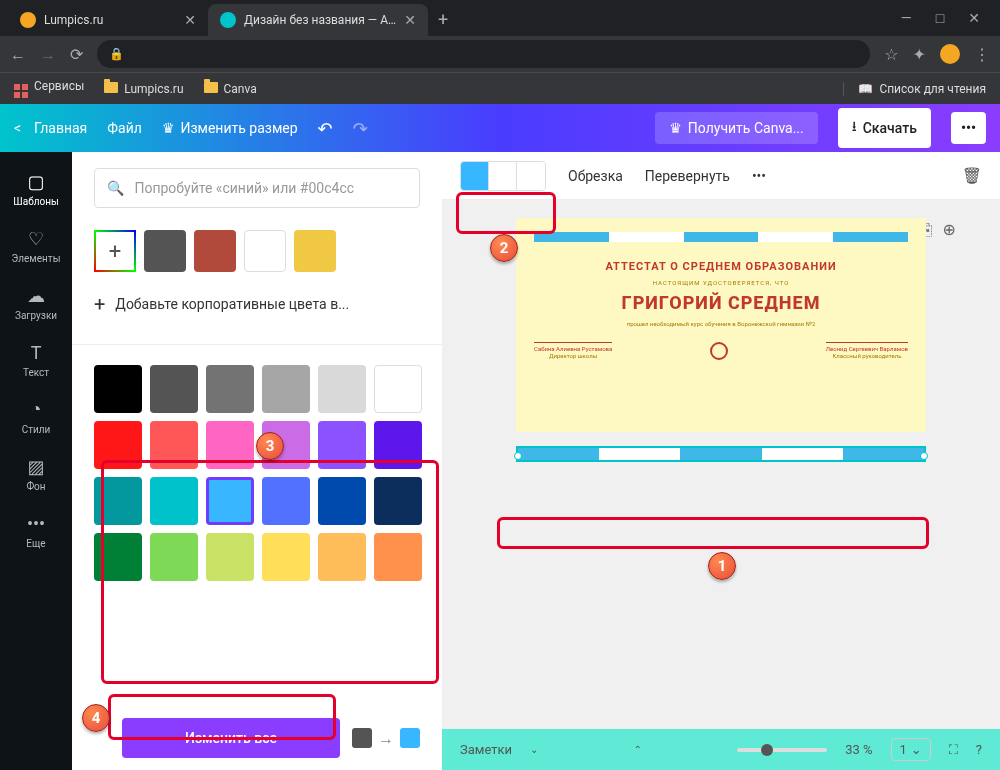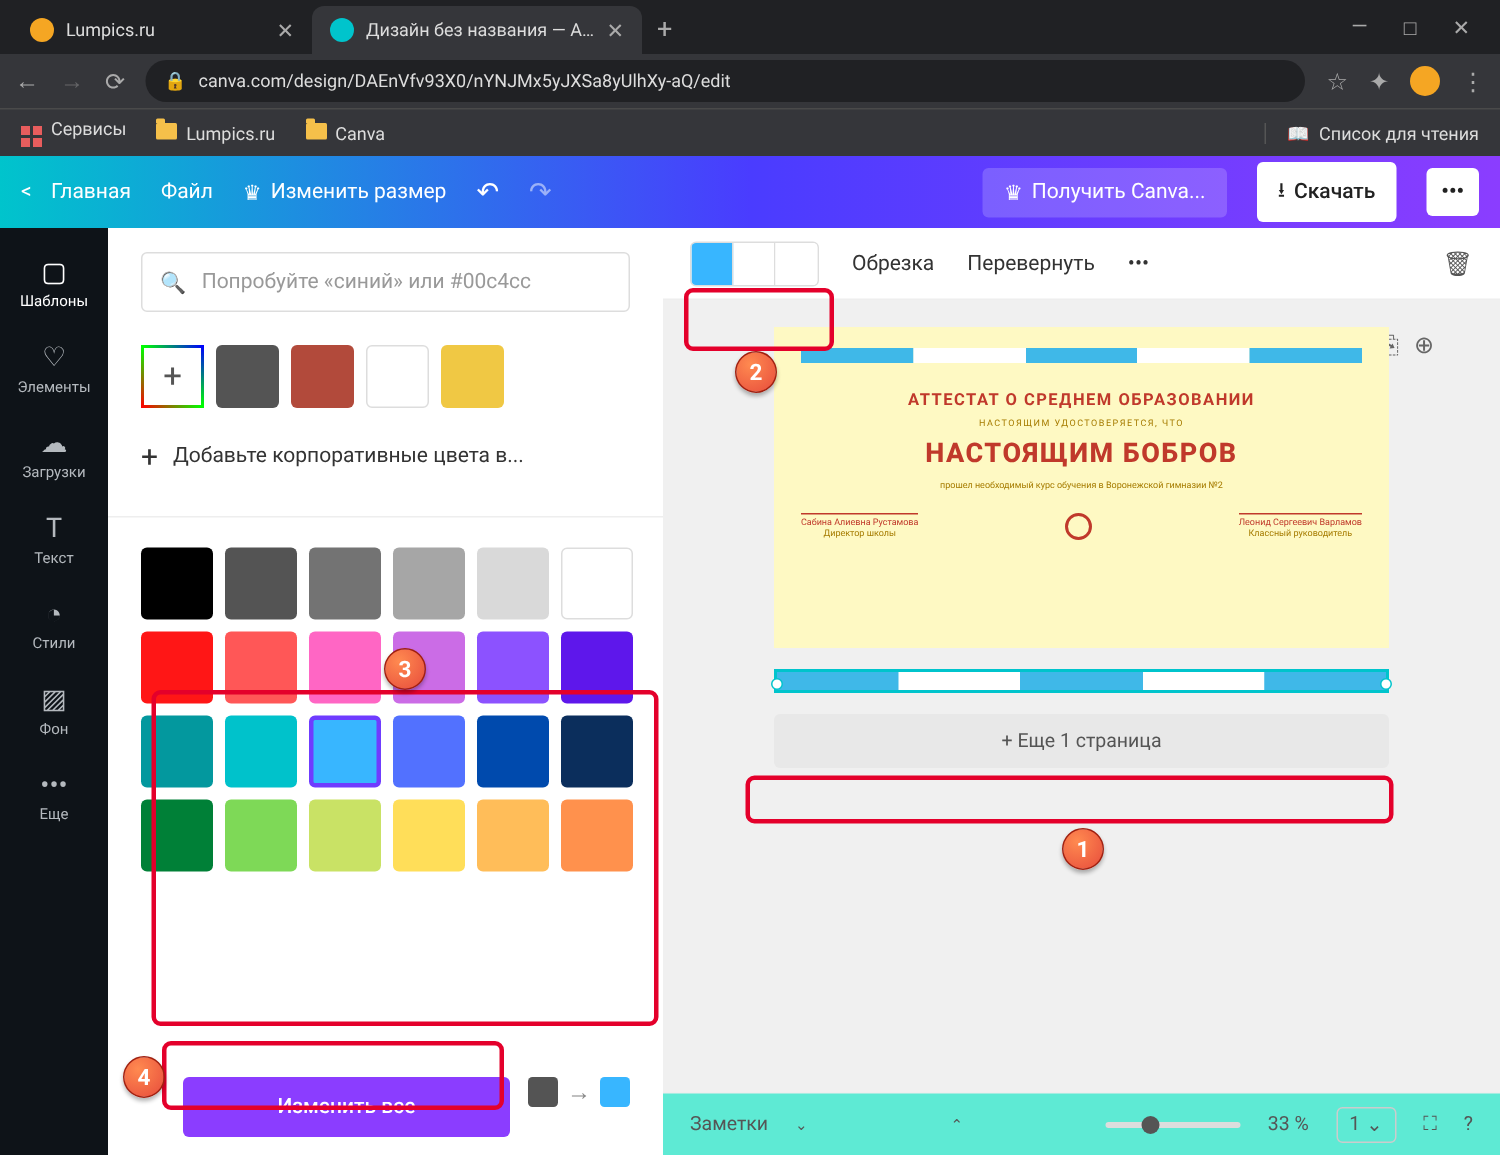--- a/index.html
+++ b/index.html
@@ -48,21 +48,21 @@
 .doc-colors { display: flex; gap: 8px; margin-bottom: 20px; }
 .swatch { width: 42px; height: 42px; border-radius: 4px; }
 .swatch.add { border: 2px solid; border-image: linear-gradient(45deg,#ff0000,#00ff00,#0000ff) 1; display: flex; align-items: center; justify-content: center; font-size: 22px; color: #555; background:#fff; }
 .swatch.outlined { border: 1px solid #ddd; }
 .add-brand { display: flex; align-items: center; gap: 10px; font-size: 14px; color: #333; margin-bottom: 28px; cursor: pointer; }
 
 .default-grid { display: grid; grid-template-columns: repeat(6, 1fr); gap: 8px; }
 .default-grid .swatch { width: 48px; height: 48px; }
 .swatch.selected { border: 3px solid #6f3cff; }
 
-.panel-footer { position: absolute; bottom: 12px; left: 22px; right: 22px; display: flex; align-items: flex-start; gap: 12px; padding-left: 28px; }
+.panel-footer { position: absolute; bottom: 12px; left: 22px; right: 22px; display: flex; align-items: center; gap: 12px; padding-left: 28px; }
 .change-all { flex: 1; height: 40px; background: #8b3dff; color: #fff; border-radius: 4px; display: flex; align-items: center; justify-content: center; font-size: 14px; font-weight: 500; }
 .mini-swap { display: flex; align-items: center; gap: 6px; }
 .mini-swap .mini { width: 20px; height: 20px; border-radius: 3px; }
 
 
 .canvas-area { flex: 1; background: #f0f0f0; display: flex; flex-direction: column; position: relative; }
 .top-toolbar { height: 48px; background: #fff; border-bottom: 1px solid #eee; display: flex; align-items: center; padding: 0 18px; gap: 22px; font-size: 14px; color: #333; }
 .color-chips { display: flex; gap: 0; border: 1px solid #ddd; border-radius: 4px; overflow: hidden; }
 .color-chips .chip { width: 28px; height: 28px; border-right: 1px solid #ddd; }
 .color-chips .chip:last-child { border-right: none; }
@@ -125,21 +125,20 @@
   </div>
   <span class="new-tab">+</span>
 </div>
 
 <div class="addr-bar">
   <span class="nav-btn">←</span>
   <span class="nav-btn" style="opacity:.4">→</span>
   <span class="nav-btn">⟳</span>
   <div class="addr-field">
     <span>🔒</span>
-    <span>canva.com/design/DAEnVfv93X0/nYNJMx5yJXSa8yUlhXy-aQ/edit</span>
   </div>
   <div class="addr-right">
     <span>☆</span>
     <span>✦</span>
     <span class="orange-avatar"></span>
     <span>⋮</span>
   </div>
 </div>
 
 <div class="bookmarks">
@@ -278,21 +277,21 @@
         <div class="cert-topbar">
             <div class="seg" style="background:#3fb8e8"></div>
             <div class="seg" style="background:#fff"></div>
             <div class="seg" style="background:#3fb8e8"></div>
             <div class="seg" style="background:#fff"></div>
             <div class="seg" style="background:#3fb8e8"></div>
           </div>
         <div class="cert-text">
           <div class="cert-title">АТТЕСТАТ О СРЕДНЕМ ОБРАЗОВАНИИ</div>
           <div class="cert-sub">НАСТОЯЩИМ УДОСТОВЕРЯЕТСЯ, ЧТО</div>
-          <div class="cert-name">НАСТОЯЩИМ БОБРОВ</div>
+          <div class="cert-name">ГРИГОРИЙ СРЕДНЕМ</div>
           <div class="cert-small">прошел необходимый курс обучения в Воронежской гимназии №2</div>
           <div class="cert-sigs">
             <div>
                 <div style="border-top:1px solid #c0392b;padding-top:2px">Сабина Алиевна Рустамова</div>
                 <div style="color:#a67c00">Директор школы</div>
               </div>
             <div class="cert-seal"></div>
             <div>
                 <div style="border-top:1px solid #c0392b;padding-top:2px">Леонид Сергеевич Варламов</div>
                 <div style="color:#a67c00">Классный руководитель</div>
@@ -302,21 +301,20 @@
       </div>
       <div class="selected-strip">
         <div class="s" style="background:#3fb8e8"></div>
           <div class="s" style="background:#fff"></div>
           <div class="s" style="background:#3fb8e8"></div>
           <div class="s" style="background:#fff"></div>
           <div class="s" style="background:#3fb8e8"></div>
         <div class="sel-handle" style="left:-4px;top:4px"></div>
         <div class="sel-handle" style="right:-4px;top:4px"></div>
       </div>
-      <div class="add-page">+ Еще 1 страница</div>
     </div>
 
     <div class="bottom-bar">
       <span>Заметки</span>
       <span style="font-size:10px">⌄</span>
       <span class="bspacer"></span>
       <span style="font-size:10px">⌃</span>
       <span class="bspacer"></span>
       <div class="zoom-track">
           <div class="zoom-thumb"></div>

